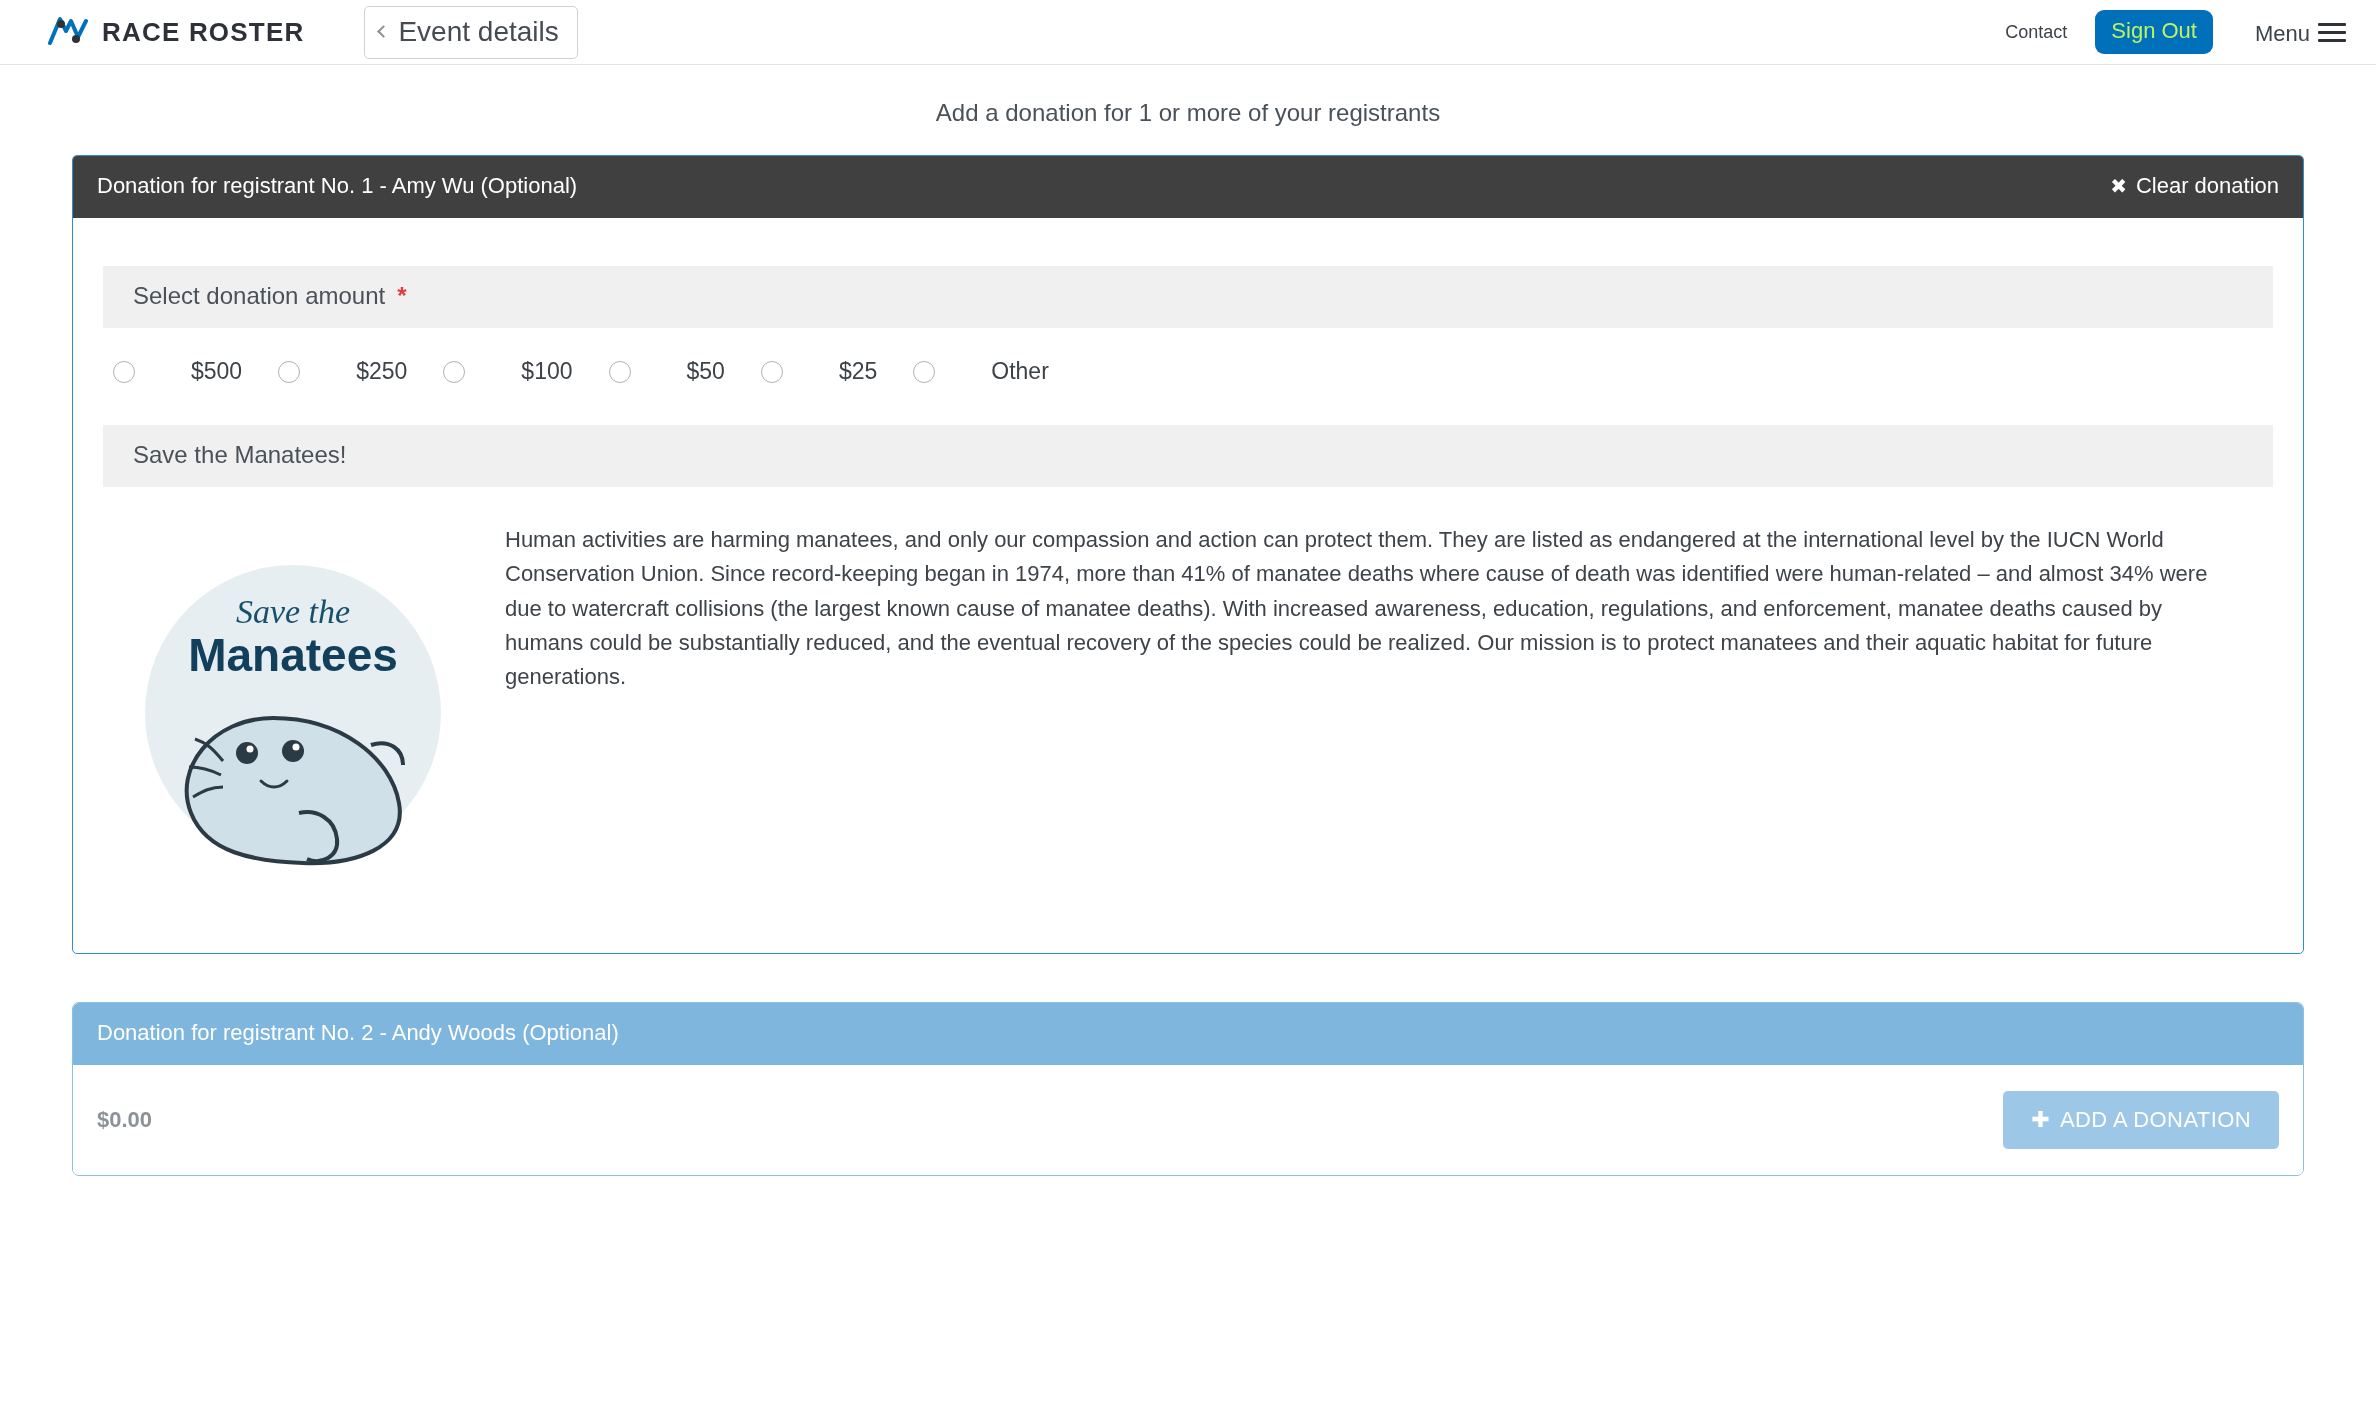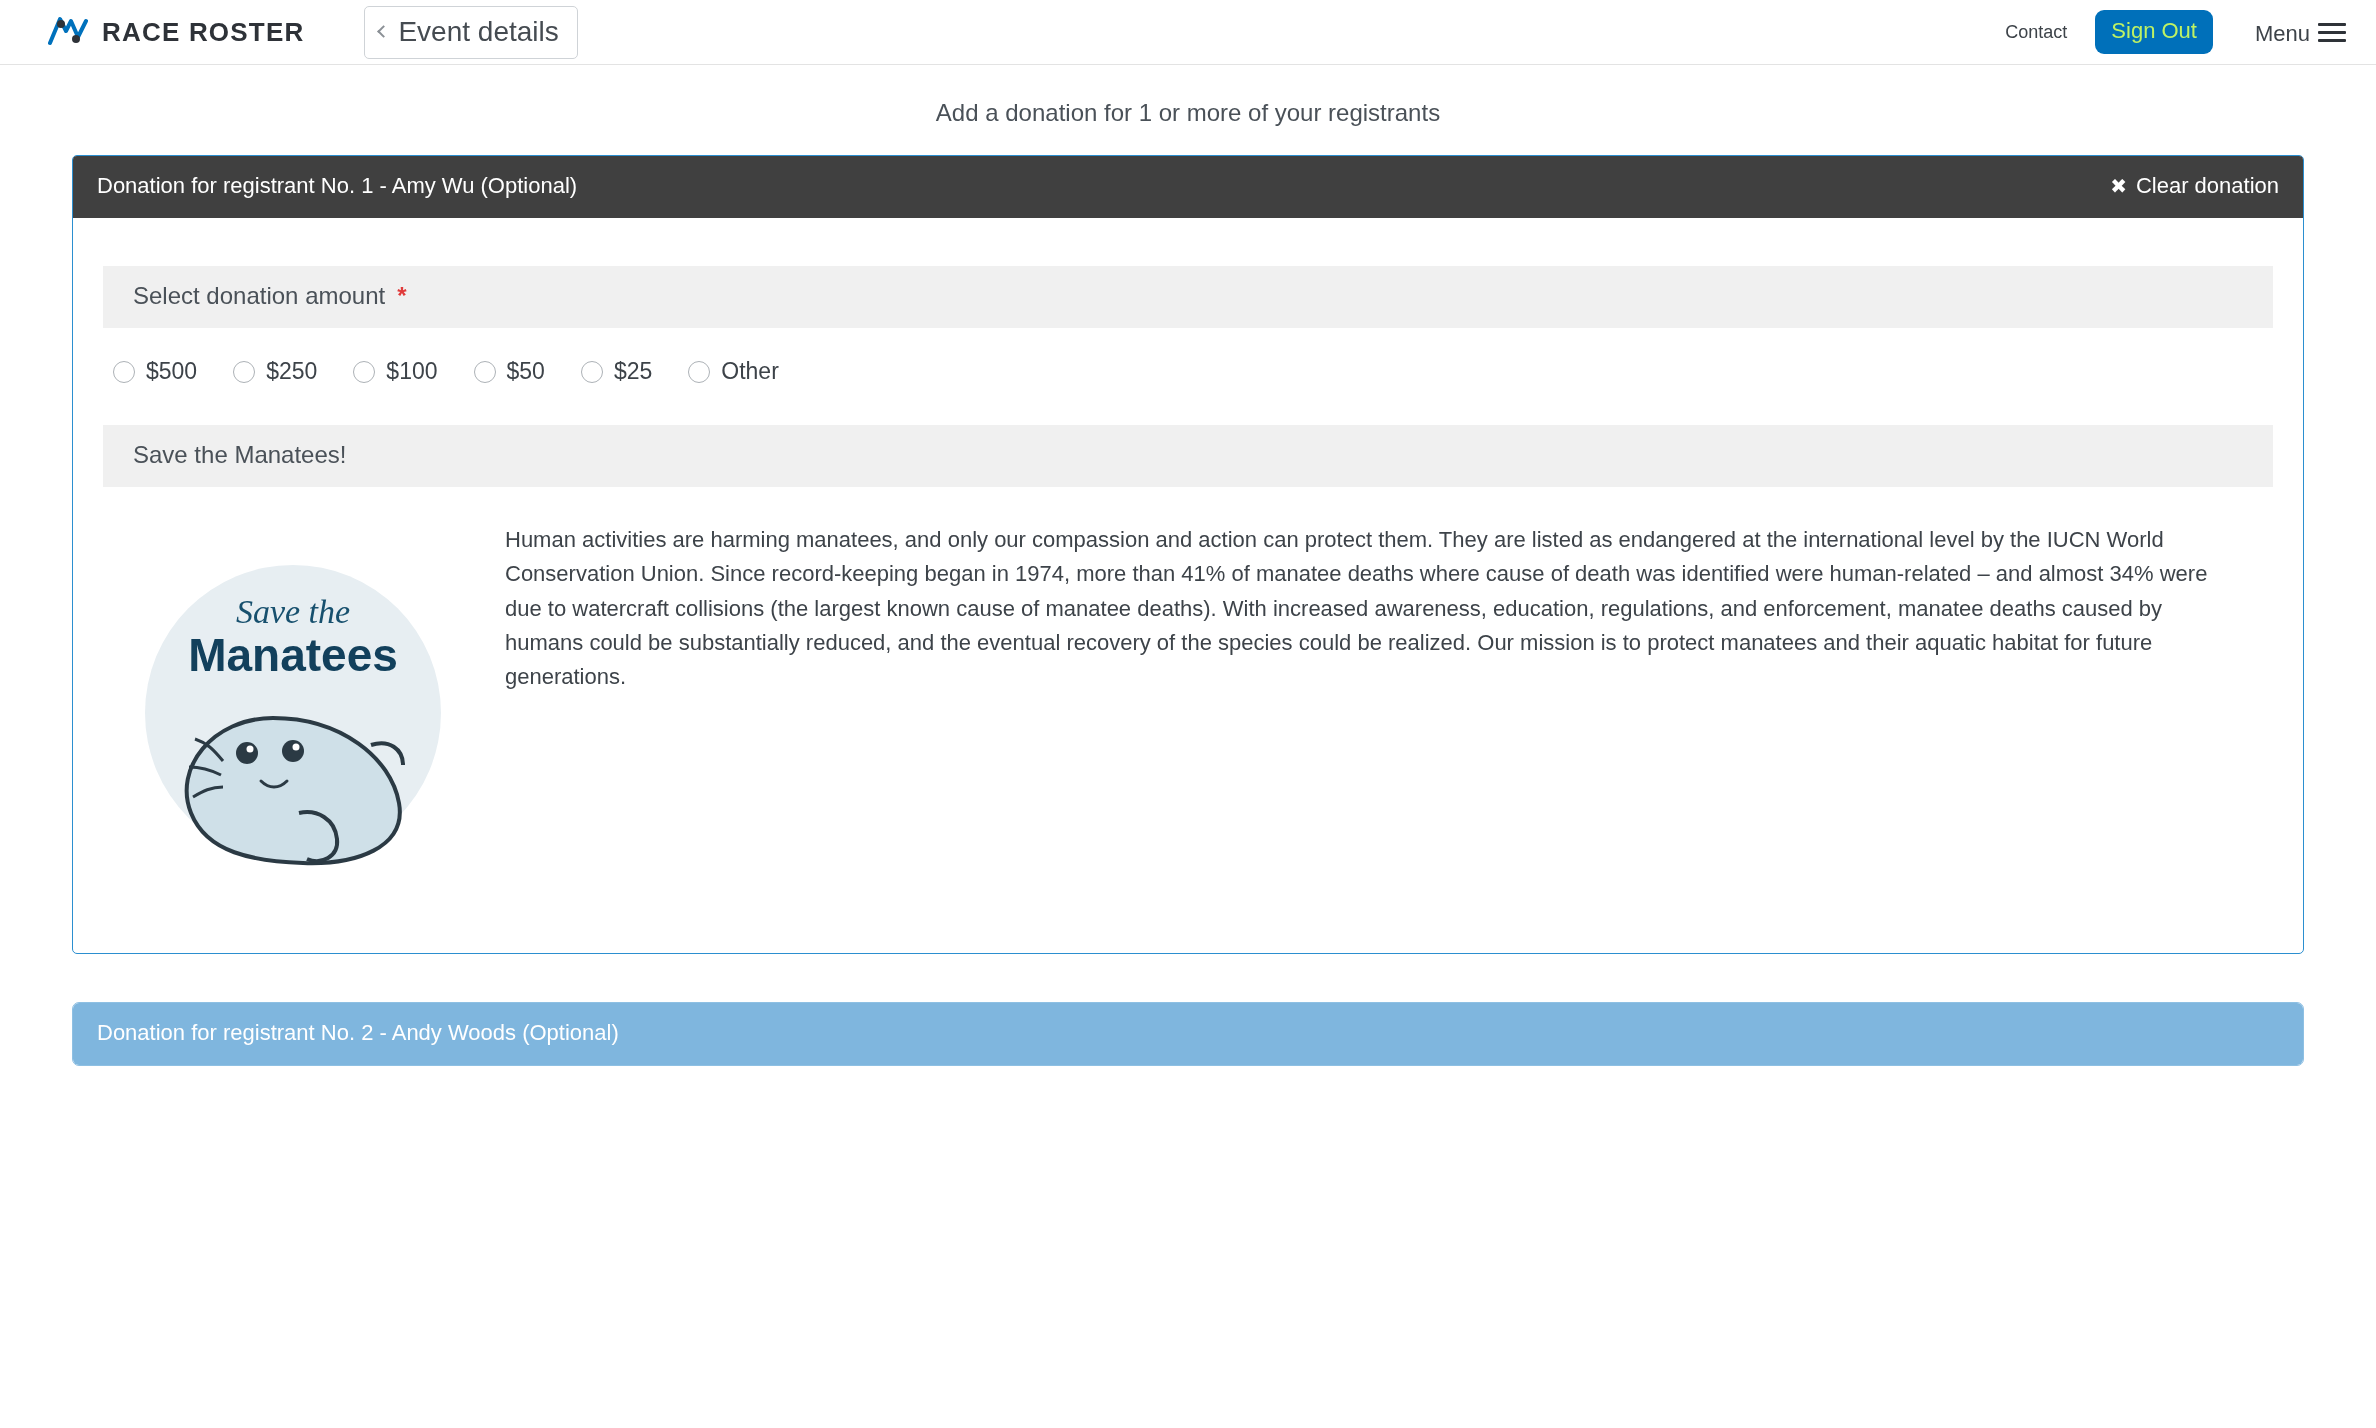--- a/index.html
+++ b/index.html
@@ -163,21 +163,21 @@
     margin-right: 36px;
     cursor: pointer;
   }
   .radio-dot {
     width: 22px; height: 22px;
     border: 1px solid #adb2b7;
     border-radius: 50%;
     background: #fff;
     display: inline-block;
   }
-  .radio-label { font-size: 23px; color: #3d4349; }
+  .radio-label { font-size: 23px; color: #3d4349; margin-left: 45px; }
 
   .cause-block {
     display: flex;
     gap: 22px;
     padding: 26px 0 10px;
   }
   .cause-img {
     width: 380px;
     height: 400px;
     flex: 0 0 380px;
@@ -338,15 +338,22 @@
         <div class="cause-text">Human activities are harming manatees, and only our compassion and action can protect them. They are listed as endangered at the international level by the IUCN World Conservation Union. Since record-keeping began in 1974, more than 41% of manatee deaths where cause of death was identified were human-related – and almost 34% were due to watercraft collisions (the largest known cause of manatee deaths). With increased awareness, education, regulations, and enforcement, manatee deaths caused by humans could be substantially reduced, and the eventual recovery of the species could be realized. Our mission is to protect manatees and their aquatic habitat for future generations.</div>
       </div>
 
     </div>
   </div>
 
   <div class="panel-2">
     <div class="panel-2-head">
       <span>Donation for registrant No. 2 - Andy Woods (Optional)</span>
     </div>
+    <div class="panel-2-body">
+      <span class="amount-zero">$0.00</span>
+      <button class="add-donation-btn">
+        <span class="plus">✚</span>
+        <span>ADD A DONATION</span>
+      </button>
+    </div>
   </div>
 
 </div>
 
 </body></html>

